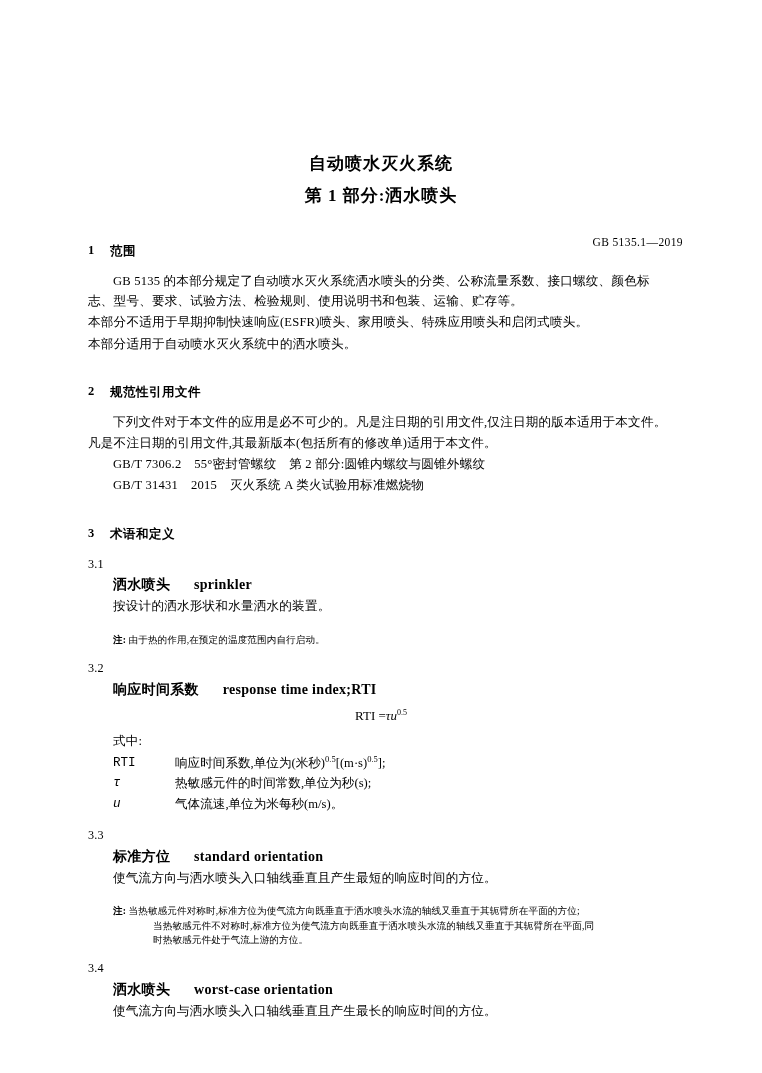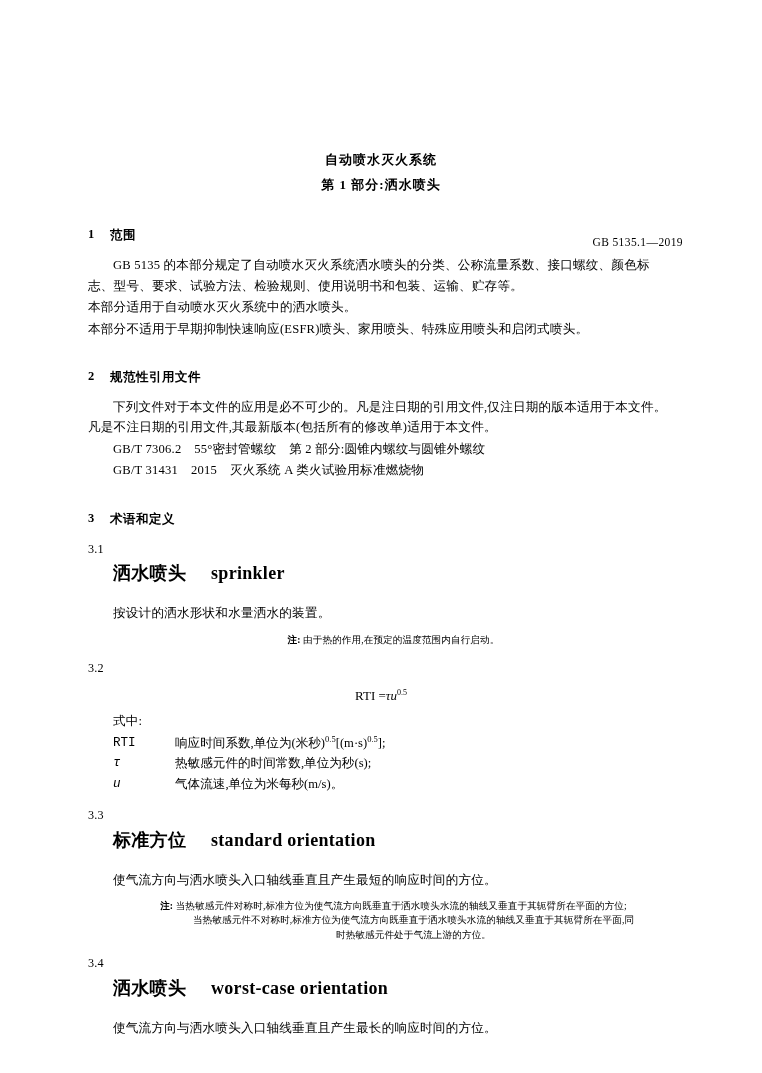--- a/index.html
+++ b/index.html
@@ -26,21 +26,21 @@
     position: absolute;
     top: 88px;
     right: 79px;
     font-size: 11.5px;
     letter-spacing: 0.4px;
     font-family: "Liberation Serif", serif;
   }
   .doc-title {
     margin-top: 148px;
     text-align: center;
-    font-size: 13px;
+    font-size: 17px;
     font-weight: bold;
     letter-spacing: 1px;
     line-height: 1.9;
   }
   .doc-title .line2 {
     display: block;
     letter-spacing: 1px;
   }
   h2.sec {
     font-size: 12.5px;
@@ -83,38 +83,37 @@
     font-weight: bold;
   }
   .note-cont {
     padding-left: 40px;
   }
   .term-num {
     font-size: 12.2px;
     margin-top: 12px;
   }
   .term-line {
-    font-size: 18px;
+    font-size: 14px;
     font-weight: bold;
     padding-left: 25px;
     margin-top: 2px;
     letter-spacing: 0.3px;
   }
   .term-line .en {
     padding-left: 20px;
     font-family: "Liberation Serif", serif;
   }
   .term-def {
     padding-left: 25px;
-    margin-top: 18px;
+    margin-top: 2px;
   }
   .note-row {
     padding-left: 25px;
-    margin-top: 9px;
-    text-align: center;
+    margin-top: 16px;
   }
   .formula {
     text-align: center;
     font-size: 13px;
     margin-top: 9px;
     margin-bottom: 7px;
     font-family: "Liberation Serif", serif;
   }
   .formula i {
     font-style: italic;
@@ -156,22 +155,22 @@
   <div class="doc-title">
     <span>自动喷水灭火系统</span>
     <span class="line2">第 1 部分:洒水喷头</span>
   </div>
 
   <div class="sec-wrap">
     <span class="sec-num">1</span>
     <h2 class="sec">范围</h2>
   </div>
   <p class="indent block">GB 5135 的本部分规定了自动喷水灭火系统洒水喷头的分类、公称流量系数、接口螺纹、颜色标志、型号、要求、试验方法、检验规则、使用说明书和包装、运输、贮存等。</p>
+  <p class="tight">本部分不适用于早期抑制快速响应(ESFR)喷头、家用喷头、特殊应用喷头和启闭式喷头。</p>
   <p class="tight">本部分适用于自动喷水灭火系统中的洒水喷头。</p>
-  <p class="tight">本部分不适用于早期抑制快速响应(ESFR)喷头、家用喷头、特殊应用喷头和启闭式喷头。</p>
 
   <div class="sec-wrap">
     <span class="sec-num">2</span>
     <h2 class="sec">规范性引用文件</h2>
   </div>
   <p class="indent block">下列文件对于本文件的应用是必不可少的。凡是注日期的引用文件,仅注日期的版本适用于本文件。凡是不注日期的引用文件,其最新版本(包括所有的修改单)适用于本文件。</p>
   <p class="indent tight">GB/T 7306.2　55°密封管螺纹　第 2 部分:圆锥内螺纹与圆锥外螺纹</p>
   <p class="indent tight">GB/T 31431　2015　灭火系统 A 类火试验用标准燃烧物</p>
 
   <div class="sec-wrap">
@@ -184,20 +183,24 @@
     <span>洒水喷头</span>
     <span class="en">sprinkler</span>
   </div>
   <p class="term-def">按设计的洒水形状和水量洒水的装置。</p>
   <div class="note note-row">
     <span class="lbl">注:</span>
     <span>由于热的作用,在预定的温度范围内自行启动。</span>
   </div>
 
   <p class="term-num">3.2</p>
+  <div class="term-line">
+    <span>响应时间系数</span>
+    <span class="en">response time index;RTI</span>
+  </div>
   <div class="formula">
     <span>RTI =</span><i>τ</i><i>u</i><sup>0.5</sup>
   </div>
   <p class="shiz">式中:</p>
   <div class="deflist">
     <div class="row">
       <span class="sym">RTI</span>
       <span class="txt"><span>响应时间系数,单位为(米秒)</span><sup>0.5</sup><span>[(m·s)</span><sup>0.5</sup><span>];</span></span>
     </div>
     <div class="row">

